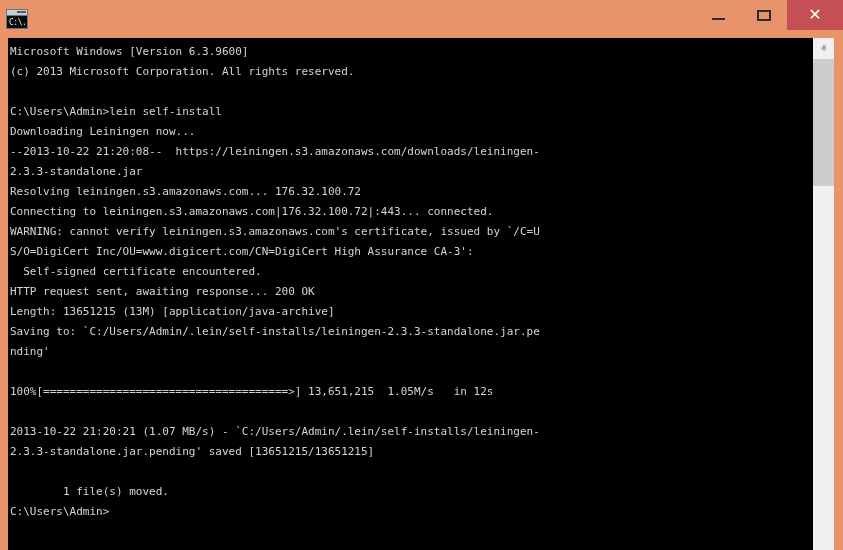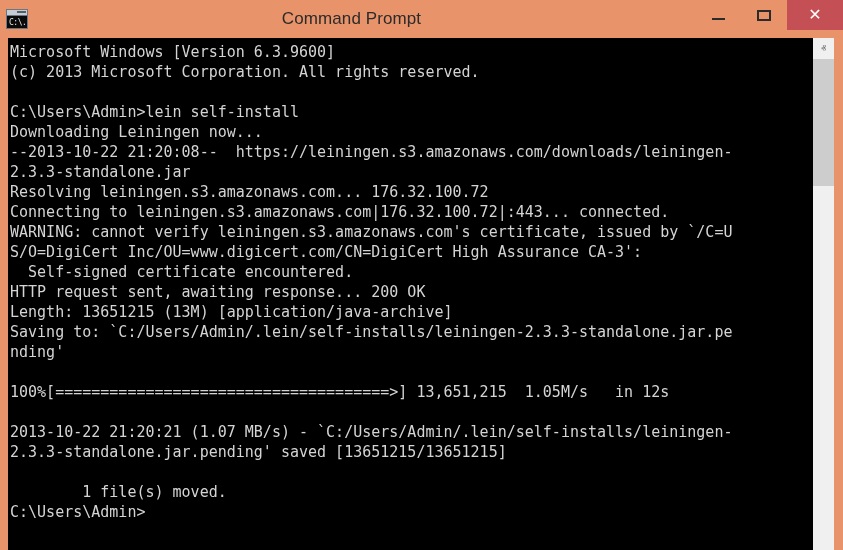--- a/index.html
+++ b/index.html
@@ -133,21 +133,21 @@
     bottom: 0;
     background: #000000;
     display: flex;
   }
 
   #console-output {
     flex: 1;
     background: #000000;
     color: #d4d4d4;
     font-family: "DejaVu Sans Mono", monospace;
-    font-size: 15px;
+    font-size: 11px;
     line-height: 20px;
     padding: 4px 0 0 2px;
     white-space: pre;
     overflow: hidden;
     letter-spacing: 0px;
     user-select: text;
   }
   #console-output .line {
     height: 20px;
     white-space: pre;
@@ -186,21 +186,20 @@
 
 <div id="window">
 
   <div id="titlebar">
 
     <div id="app-icon">
       <div class="icon-titlebar"></div>
       <div class="icon-screen">C:\.</div>
     </div>
 
-    <div id="title-text">Command Prompt</div>
 
     <div id="window-controls">
       <button class="win-btn" id="btn-minimize">
         <span class="glyph"></span>
       </button>
       <button class="win-btn" id="btn-maximize">
         <span class="glyph"></span>
       </button>
       <button class="win-btn" id="btn-close">✕</button>
     </div>

